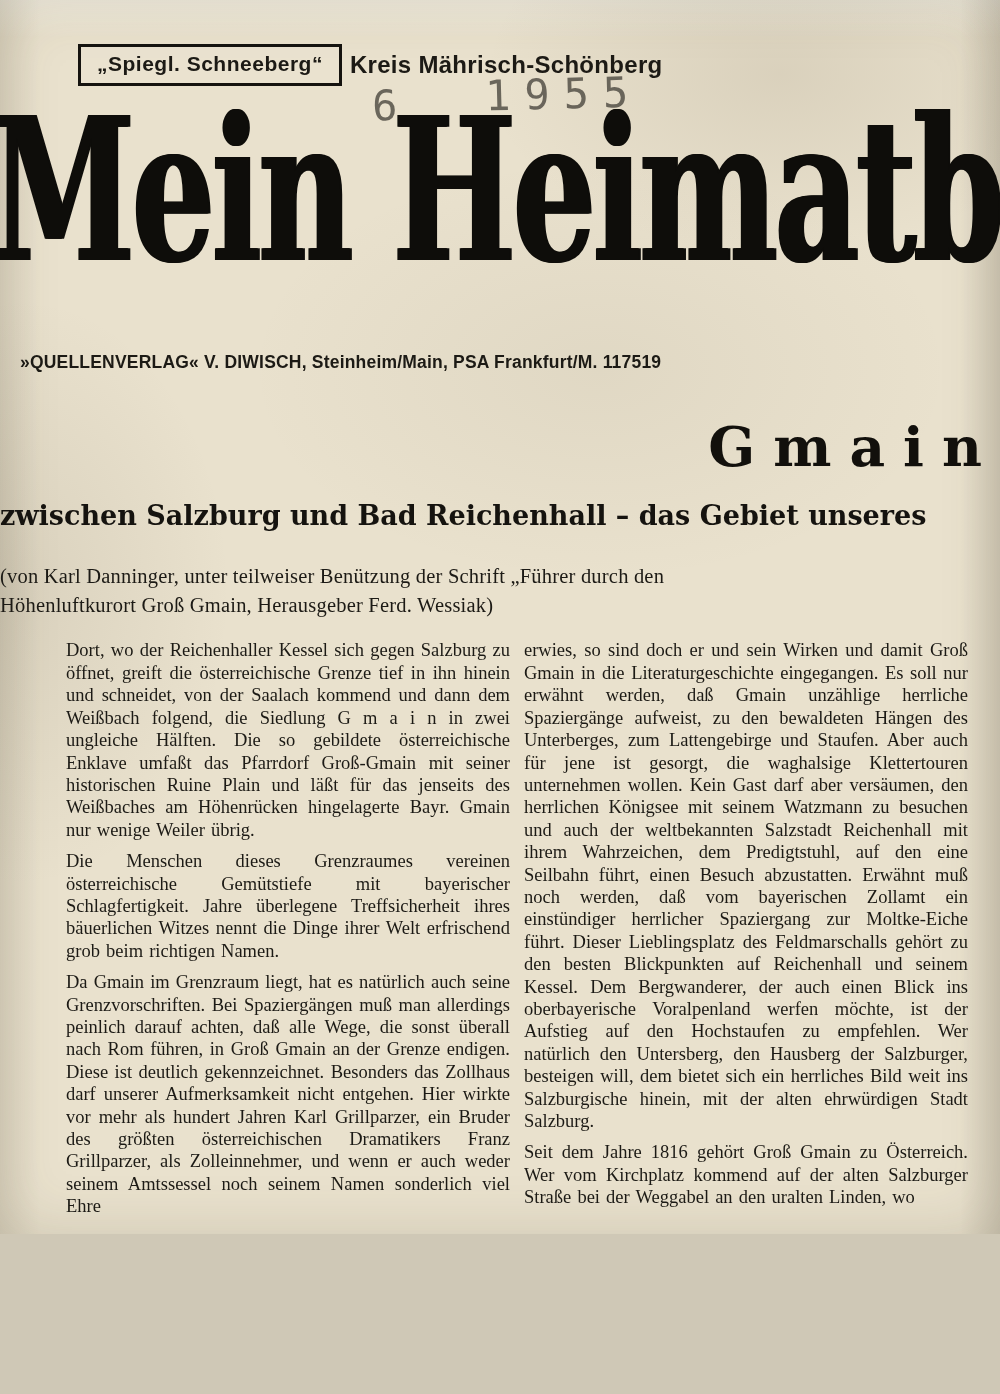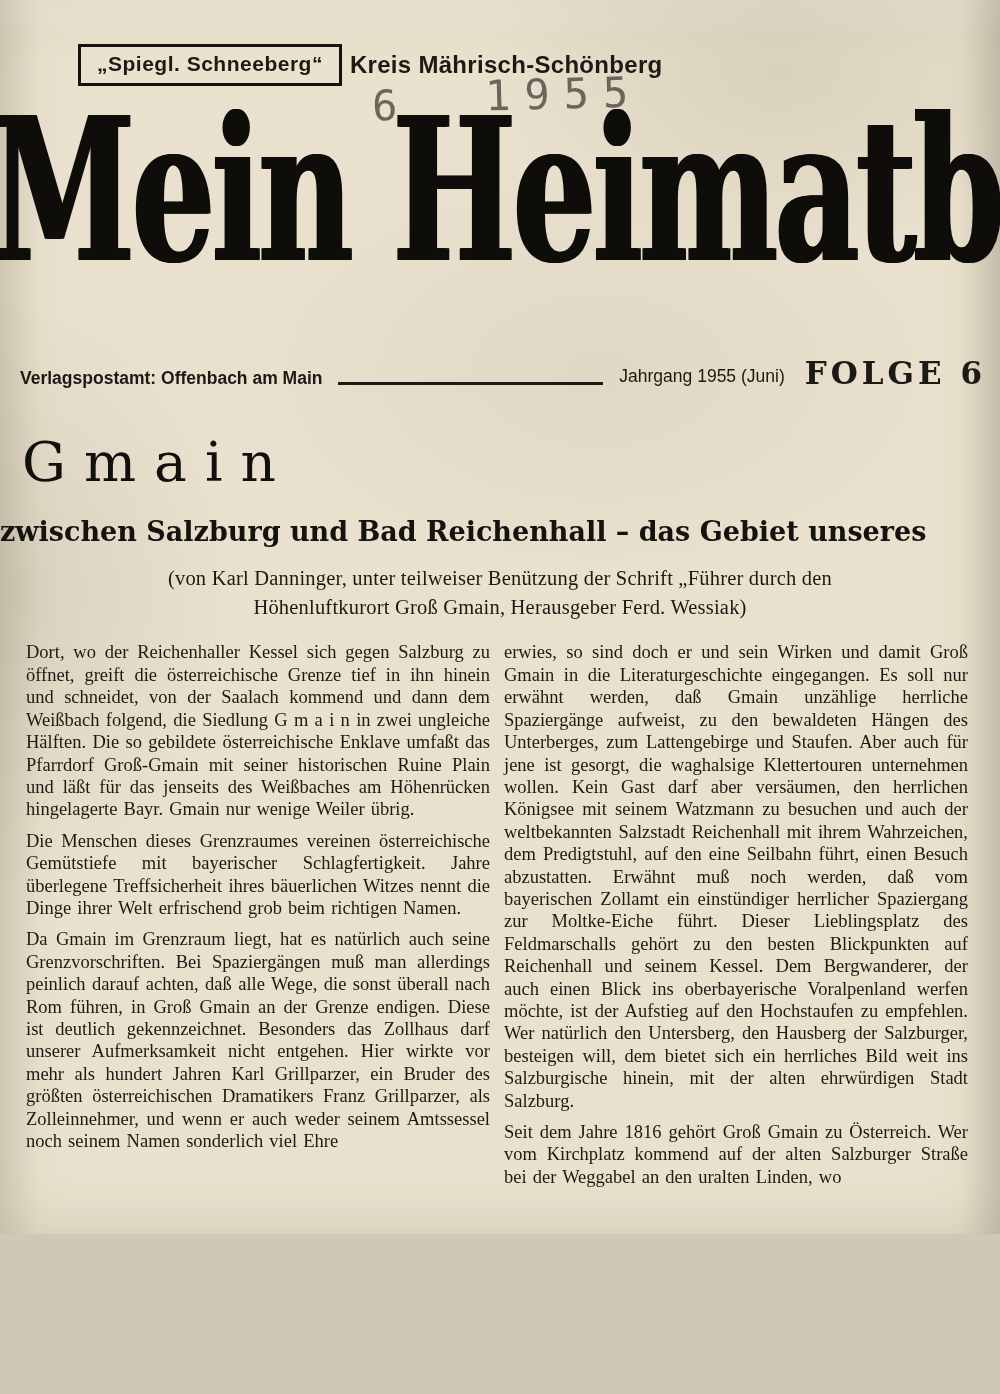--- a/index.html
+++ b/index.html
@@ -91,43 +91,43 @@
   }
   .folge {
     font-family:"DejaVu Serif", serif;
     font-weight:bold; font-size:31px; line-height:1;
     letter-spacing:4px; white-space:nowrap;
   }
 
   
   .article-title {
     margin-top:46px;
-    text-align:left;
+    text-align:right;
     font-family:"DejaVu Serif", serif;
-    font-weight:normal; font-size:55px; line-height:1;
+    font-weight:bold; font-size:55px; line-height:1;
     letter-spacing:18px; padding-left:22px;
     color:#12100c;
   }
   .article-subtitle {
     margin-top:24px;
     text-align:left;
     font-family:"DejaVu Serif", serif;
     font-weight:bold; font-size:27px; line-height:1.3;
     color:#15130f;
   }
   .article-byline {
-    margin-top:15px;
-    text-align:center;
+    margin-top:29px;
     font-size:20.5px; line-height:1.4;
     letter-spacing:0.2px;
   }
   .columns {
     display:flex; gap:14px;
     margin-top:20px;
     padding:0 32px 0 26px;
+    margin-left:40px;
   }
   .col {
     flex:1;
     text-align:justify;
     font-size:18.5px;
     line-height:22.4px;
     word-spacing:1.5px;
     hyphens:auto;
     -webkit-hyphens:auto;
   }
@@ -145,26 +145,21 @@
 
   <div class="stamp">
     <span class="s1">6</span>
     <span class="s2">1955</span>
   </div>
 
   <div class="masthead-wrap">
     <div class="masthead">Mein Heimatbote</div>
   </div>
 
-  <div class="post-row">
-    <div class="postamt">Verlagspostamt: Offenbach am Main</div>
-    <div class="head-rule"></div>
-    <div class="issue-date">Jahrgang 1955 (Juni)</div>
-    <div class="folge">FOLGE 6</div>
-  </div>
+  <div class="publisher">»QUELLENVERLAG« V. DIWISCH, Steinheim/Main, PSA Frankfurt/M. 117519</div>
 
   <div class="article-title">Gmain</div>
 
   <div class="article-subtitle">
     <div>zwischen Salzburg und Bad Reichenhall – das Gebiet unseres</div>
   </div>
 
   <div class="article-byline">
     <div>(von Karl Danninger, unter teilweiser Benützung der Schrift „Führer durch den</div>
     <div>Höhenluftkurort Groß Gmain, Herausgeber Ferd. Wessiak)</div>

